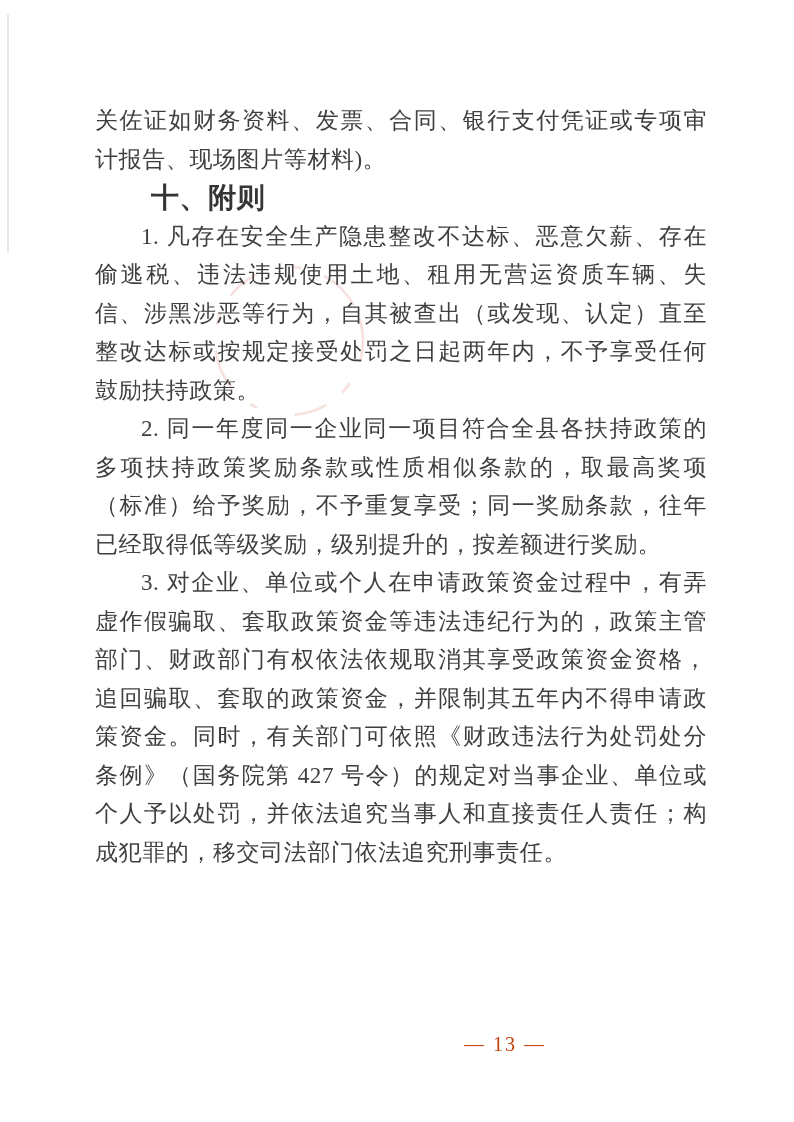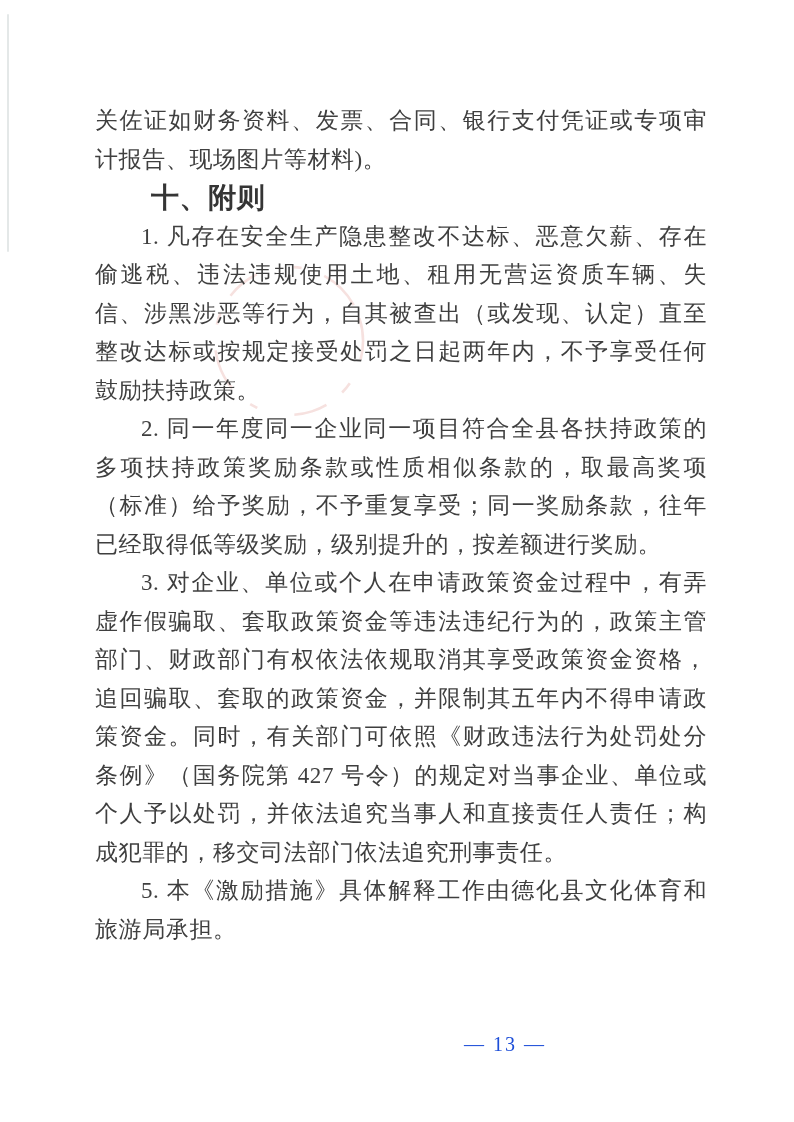--- a/index.html
+++ b/index.html
@@ -48,21 +48,21 @@
     color: #353535;
     text-indent: 2em;
     text-align: left;
   }
   .page-number {
     position: absolute;
     top: 1032px;
     right: 118px;
     font-size: 20px;
     line-height: 24px;
-    color: #1d4ed8;
+    color: #c2410c;
     letter-spacing: 2px;
   }
 </style>
 </head>
 <body>
 
 <div class="sheet">
 
   <div class="scan-edge"></div>
 
@@ -75,18 +75,17 @@
 
     <p class="section-heading">十、附则</p>
 
     <p>1. 凡存在安全生产隐患整改不达标、恶意欠薪、存在偷逃税、违法违规使用土地、租用无营运资质车辆、失信、涉黑涉恶等行为，自其被查出（或发现、认定）直至整改达标或按规定接受处罚之日起两年内，不予享受任何鼓励扶持政策。</p>
 
     <p>2. 同一年度同一企业同一项目符合全县各扶持政策的多项扶持政策奖励条款或性质相似条款的，取最高奖项（标准）给予奖励，不予重复享受；同一奖励条款，往年已经取得低等级奖励，级别提升的，按差额进行奖励。</p>
 
     <p>3. 对企业、单位或个人在申请政策资金过程中，有弄虚作假骗取、套取政策资金等违法违纪行为的，政策主管部门、财政部门有权依法依规取消其享受政策资金资格，追回骗取、套取的政策资金，并限制其五年内不得申请政策资金。同时，有关部门可依照《财政违法行为处罚处分条例》（国务院第 427 号令）的规定对当事企业、单位或个人予以处罚，并依法追究当事人和直接责任人责任；构成犯罪的，移交司法部门依法追究刑事责任。</p>
 
 
-    <p>5. 本《激励措施》具体解释工作由德化县文化体育和旅游局承担。</p>
   </div>
 
   <div class="page-number">— 13 —</div>
 
 </div>
 
 </body></html>

